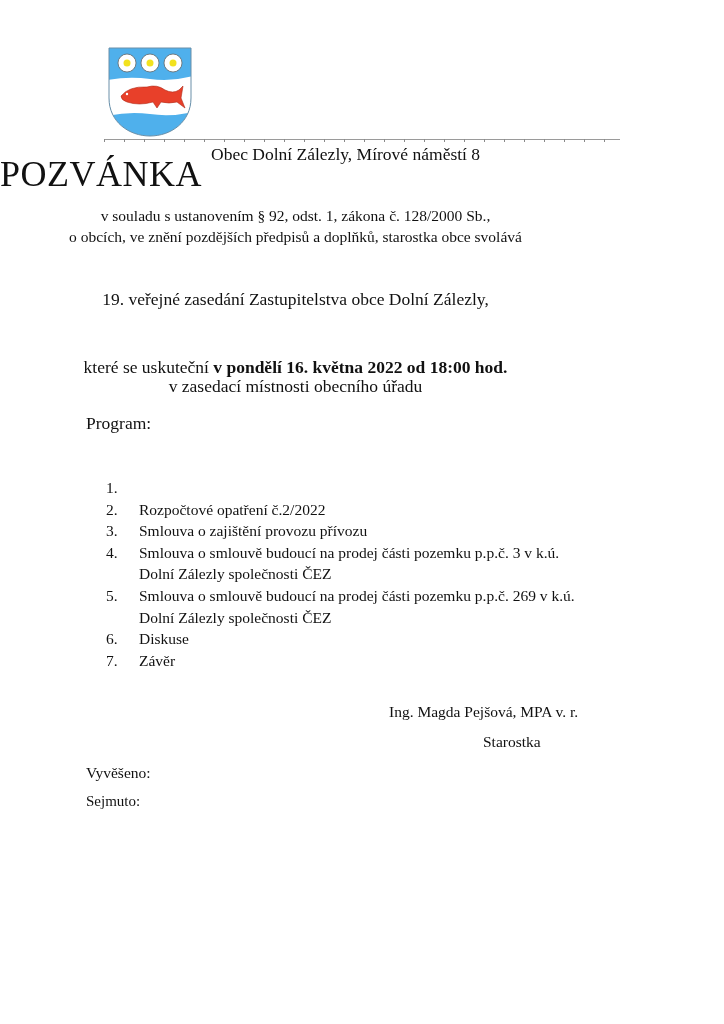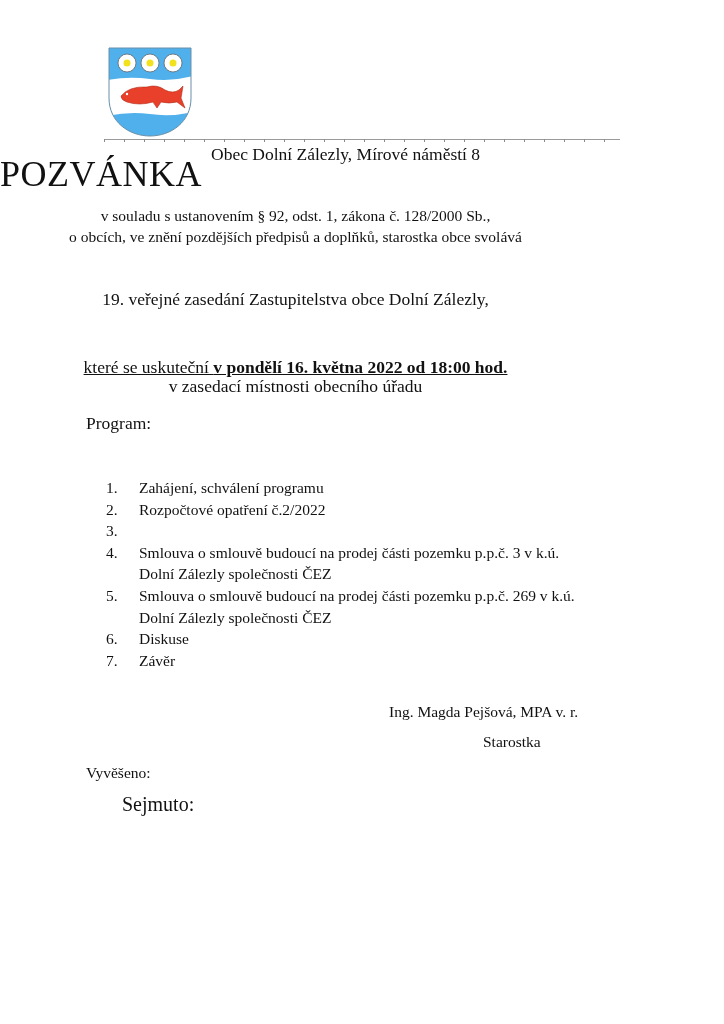--- a/index.html
+++ b/index.html
@@ -19,32 +19,32 @@
       background-image: repeating-linear-gradient(90deg, #8a8a8a 0 1px, transparent 1px 20px);
     }
     .title {
       left: 0; width: 584px; top: 153px; text-align: left;
       font-size: 36px; letter-spacing: 0.5px; white-space: nowrap;
     }
     .center-line { left: 0; width: 591px; text-align: center; white-space: nowrap; }
     .intro1 { top: 207px; font-size: 15.5px; }
     .intro2 { top: 228px; font-size: 15.5px; }
     .meeting { top: 289px; font-size: 17.5px; font-weight: normal; }
-    .when { top: 357px; font-size: 17.5px; text-decoration: underline; }
+    .when { top: 357px; font-size: 17.5px; }
     .when b { font-weight: bold; }
     .where { top: 376px; font-size: 17.5px; }
     .program-label { left: 86px; top: 413px; font-size: 17.5px; }
     .agenda { left: 106px; top: 477px; font-size: 15.5px; line-height: 21.6px; }
     .agenda-item { display: flex; }
     .agenda-num { width: 33px; flex: none; }
     .agenda-text { white-space: nowrap; }
     .sign-name { left: 389px; top: 703px; font-size: 15.5px; white-space: nowrap; }
     .sign-role { left: 483px; top: 733px; font-size: 15.5px; white-space: nowrap; }
     .posted { left: 86px; top: 764px; font-size: 15.5px; }
-    .removed { left: 86px; top: 793px; font-size: 20px; margin-left: 36px; }
+    .removed { left: 86px; top: 793px; font-size: 15px; }
   </style>
 </head>
 <body>
 
 <div class="abs coat">
   <svg width="86" height="92" viewBox="0 0 86 92">
     <defs>
       <clipPath id="shieldClip">
         <path d="M2 2 H84 V52 C84 76 64 90 43 90 C22 90 2 76 2 52 Z"></path>
       </clipPath>
@@ -89,28 +89,28 @@
 <div class="abs center-line when">
   <span>které se uskuteční </span><b>v pondělí 16. května 2022 od 18:00 hod.</b>
 </div>
 <div class="abs center-line where">v zasedací místnosti obecního úřadu</div>
 
 <div class="abs program-label">Program:</div>
 
 <div class="abs agenda" id="agenda">
     <div class="agenda-item">
       <span class="agenda-num">1.</span>
-      <span class="agenda-text">Zahájení, schválení programu</span>
     </div>
     <div class="agenda-item">
       <span class="agenda-num">2.</span>
       <span class="agenda-text">Rozpočtové opatření č.2/2022</span>
     </div>
     <div class="agenda-item">
       <span class="agenda-num">3.</span>
+      <span class="agenda-text">Smlouva o zajištění provozu přívozu</span>
     </div>
     <div class="agenda-item">
       <span class="agenda-num">4.</span>
       <span class="agenda-text">Smlouva o smlouvě budoucí na prodej části pozemku p.p.č. 3 v k.ú.</span>
     </div>
     <div class="agenda-item">
       <span class="agenda-num"></span>
       <span class="agenda-text">Dolní Zálezly společnosti ČEZ</span>
     </div>
     <div class="agenda-item">

